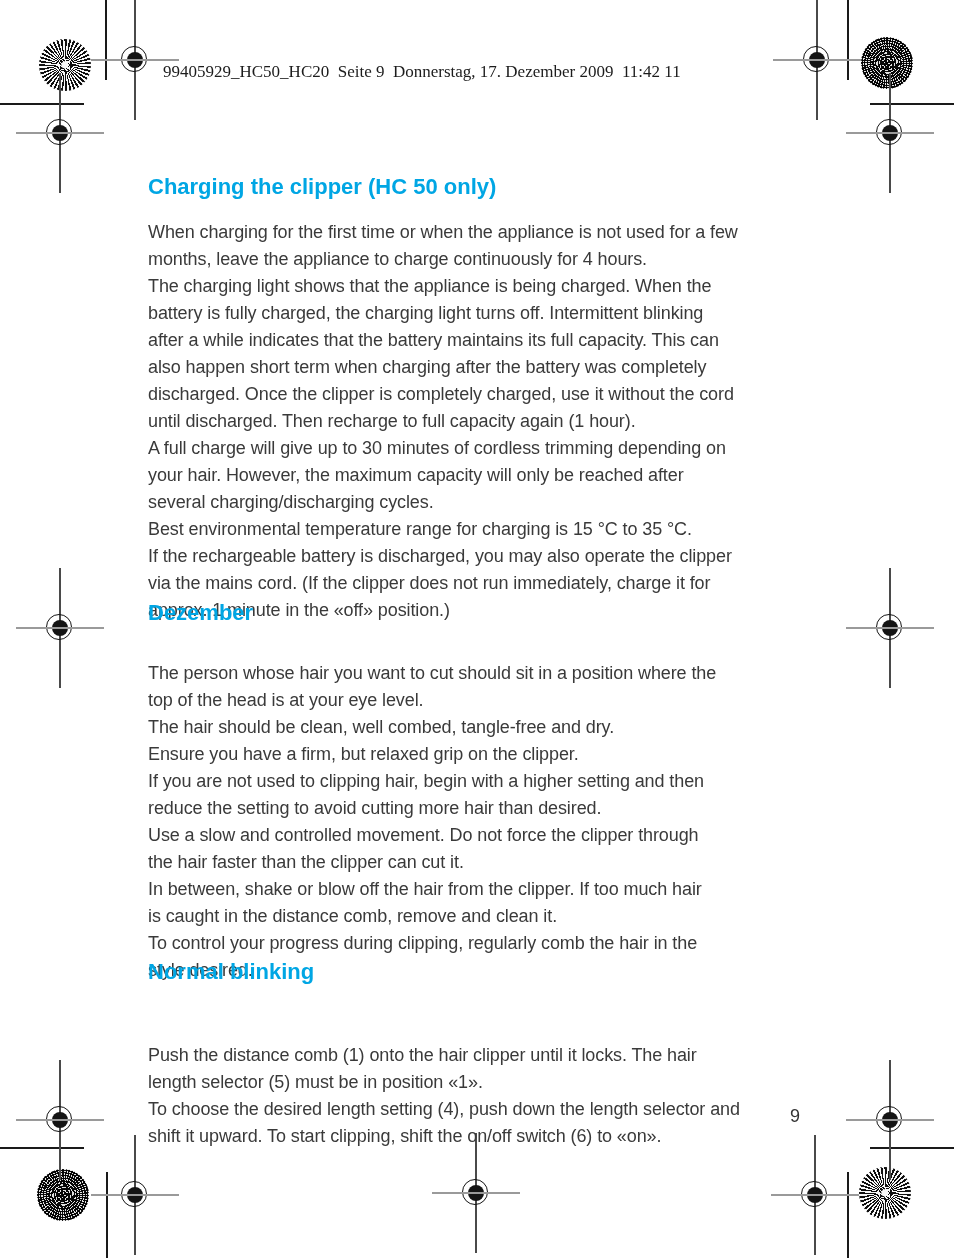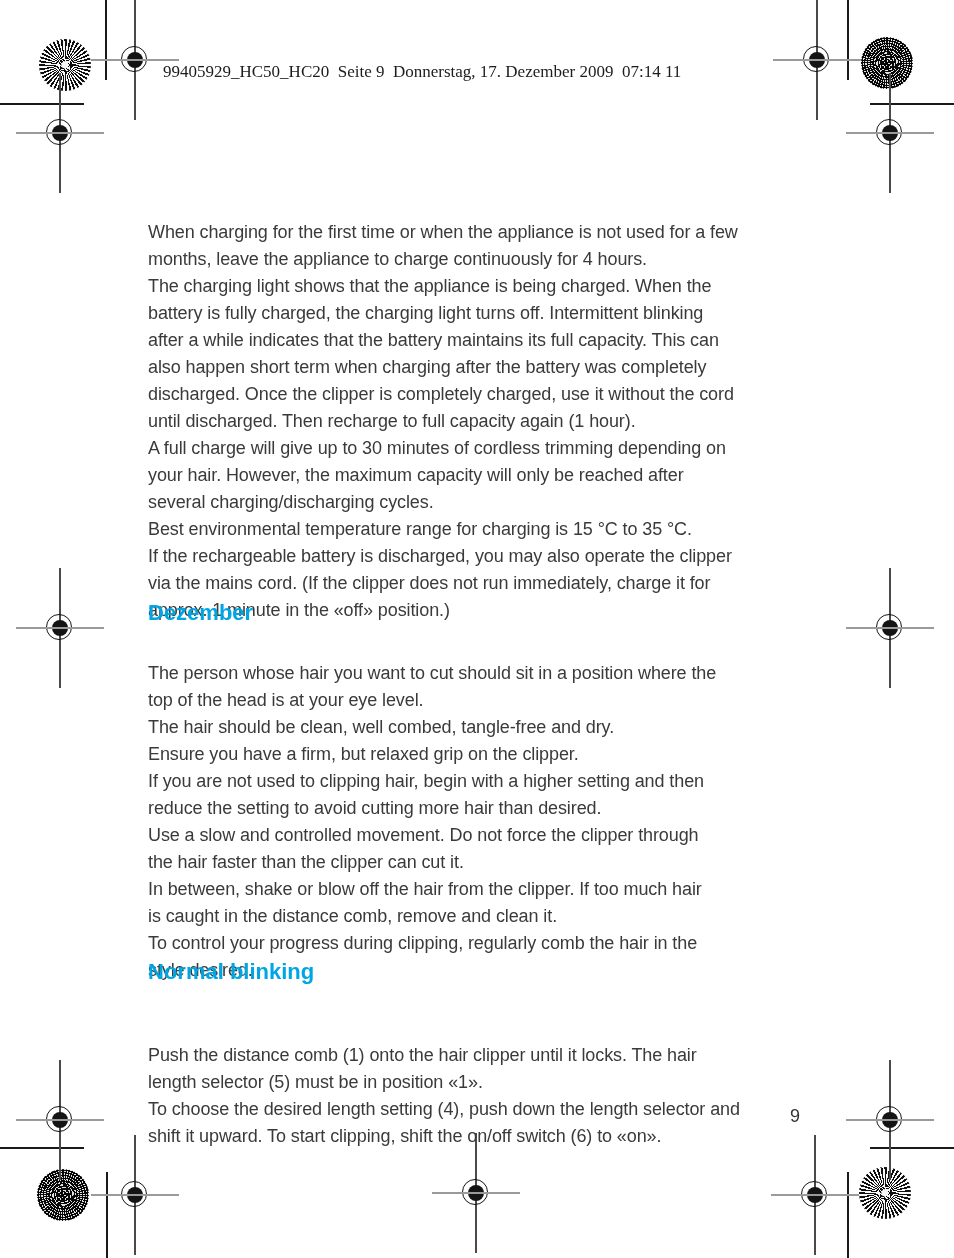--- a/index.html
+++ b/index.html
@@ -118,22 +118,23 @@
     </div>
   <div class="reg" style="left:428px;top:1128px">
       <i class="ring"></i>
       <i class="disc"></i>
     </div>
   <div class="reg" style="left:767px;top:1130px">
       <i class="ring"></i>
       <i class="disc"></i>
     </div>
 
-  <div class="header-line">99405929_HC50_HC20  Seite 9  Donnerstag, 17. Dezember 2009  07:14 11</div>
+  <div class="header-line">99405929_HC50_HC20  Seite 9  Donnerstag, 17. Dezember 2009  11:42 11</div>
 
+  <div class="heading" style="top:174px">Charging the clipper (HC 50 only)</div>
   <div class="body-text" style="top:219px">When charging for the first time or when the appliance is not used for a few
 months, leave the appliance to charge continuously for 4 hours.
 The charging light shows that the appliance is being charged. When the
 battery is fully charged, the charging light turns off. Intermittent blinking
 after a while indicates that the battery maintains its full capacity. This can
 also happen short term when charging after the battery was completely
 discharged. Once the clipper is completely charged, use it without the cord
 until discharged. Then recharge to full capacity again (1 hour).
 A full charge will give up to 30 minutes of cordless trimming depending on
 your hair. However, the maximum capacity will only be reached after

